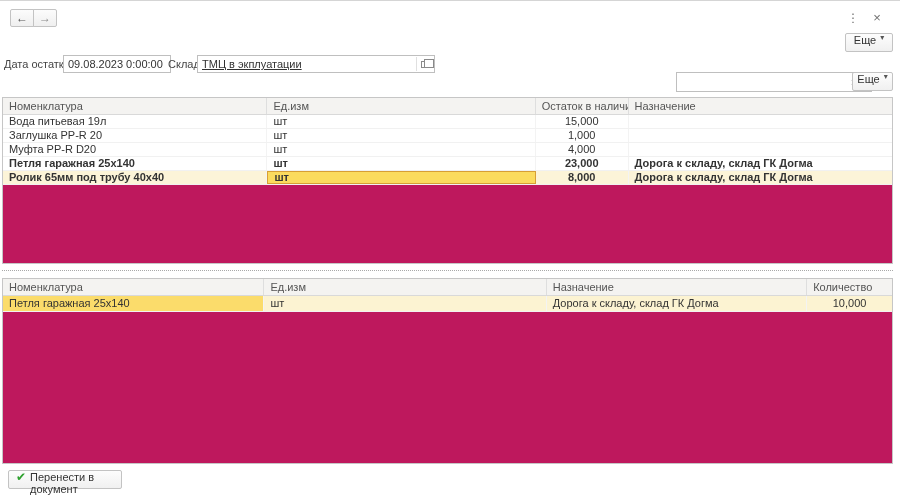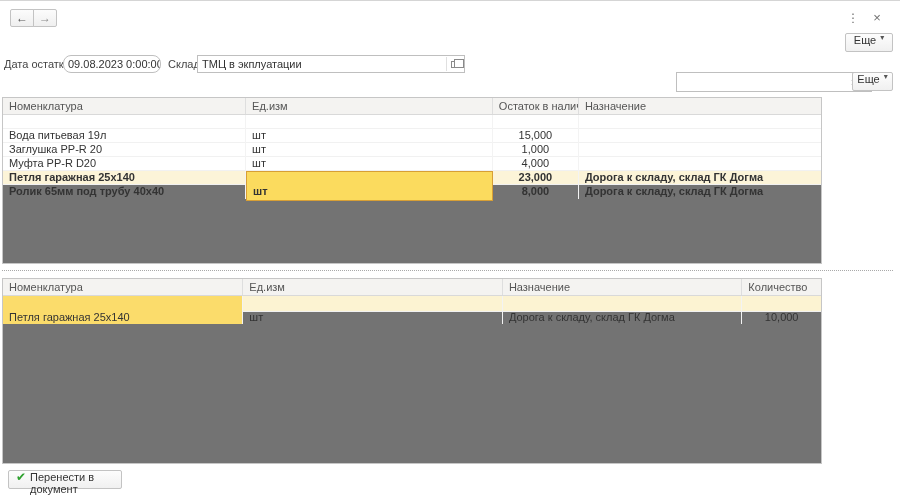--- a/index.html
+++ b/index.html
@@ -23,43 +23,43 @@
     background:linear-gradient(#fcfcfc,#efefef); border:1px solid #c3c3c3; font-size:12px; color:#555; }
   #nav-back { left:10px; border-radius:2px 0 0 2px; }
   #nav-fwd  { left:33px; border-radius:0 2px 2px 0; color:#8a8a8a; }
   #form-title { position:absolute; left:83px; top:9px; font-size:14px; font-weight:bold; color:#333; white-space:nowrap; }
   #menu-dots { position:absolute; left:845px; top:8px; width:16px; height:18px; text-align:center; font-size:12px; color:#707070; line-height:18px; }
   #win-close { position:absolute; left:869px; top:8px; width:16px; height:18px; text-align:center; font-size:13px; color:#707070; line-height:17px; }
   #more-top  { left:845px; top:32px; width:48px; height:19px; }
 
   
   .lbl { position:absolute; font-size:11px; color:#444; white-space:nowrap; }
-  #date-input  { left:63px;  top:54px; width:98px;  height:18px;border-radius:8px; }
-  #wh-input    { left:197px; top:54px; width:268px; height:18px; padding-right:20px; }
+  #date-input  { left:63px;  top:54px; width:108px;  height:18px; }
+  #wh-input    { left:197px; top:54px; width:238px; height:18px; padding-right:20px;text-decoration:underline; }
   #wh-choose { position:absolute; right:1px; top:1px; width:17px; height:14px; border-left:1px solid #e0e0e0;
     display:flex; align-items:center; justify-content:center; }
   .sq { position:relative; width:8px; height:7px; border:1px solid #8a8a8a; background:#fff; }
   .sq:before { content:""; position:absolute; left:2px; top:-3px; width:8px; height:7px; border:1px solid #8a8a8a; background:#fff; }
 
   
   #search-box { left:676px; top:71px; width:196px; height:19px; padding:9px; }
   #search-box input { border:0; outline:none; flex:1; height:100%; font-size:11px; padding:0 5px; font-family:"Liberation Sans",sans-serif; color:#333; }
   #search-box input::placeholder { color:#b4b4b4; }
   #search-clear { width:17px; height:100%; border-left:1px solid #cfcfcf; display:flex; align-items:center; justify-content:center; font-size:11px; color:#777; }
   #more-search { left:852px; top:71px; width:41px; height:19px; }
 
   
-  .tbl { position:absolute; left:2px; width:820px; border:1px solid #c6c6c6; background:#737373; }
+  .tbl { position:absolute; left:2px; width:891px; border:1px solid #c6c6c6; background:#be185d; }
   #tbl-stock { top:96px; height:167px; }
   #tbl-sel   { top:277px; height:186px; }
   .thead { display:flex; background:#f4f3f1; border-bottom:1px solid #d9d9d9; height:17px; }
   .th { font-size:11px; color:#555; line-height:16px; padding:0 6px; border-right:1px solid #dedede; overflow:hidden; white-space:nowrap; }
   .th:last-child { border-right:none; }
   .trow { display:flex; height:14px; border-bottom:1px solid #f1f1f1; background:#fff; }
-  .cell { font-size:11px; line-height:13px; padding:14px 6px; overflow:hidden; white-space:nowrap; border-right:1px solid #f3f3f3; }
+  .cell { font-size:11px; line-height:13px; padding:0 6px; overflow:hidden; white-space:nowrap; border-right:1px solid #f3f3f3; }
   .cell:last-child { border-right:none; }
   .num { text-align:center; }
   .bold { font-weight:bold; }
   .hl  { background:#fcf4d8; }
   .active-cell { background:#fbdb5e; border:1px solid #d79f35; line-height:11px; }
   
   .t1c1{width:265px} .t1c2{width:269px} .t1c3{width:93px} .t1c4{width:264px}
   
   .t2c1{width:262px} .t2c2{width:283px} .t2c3{width:261px} .t2c4{width:85px}
   #tbl-sel .trow { height:16px; }

